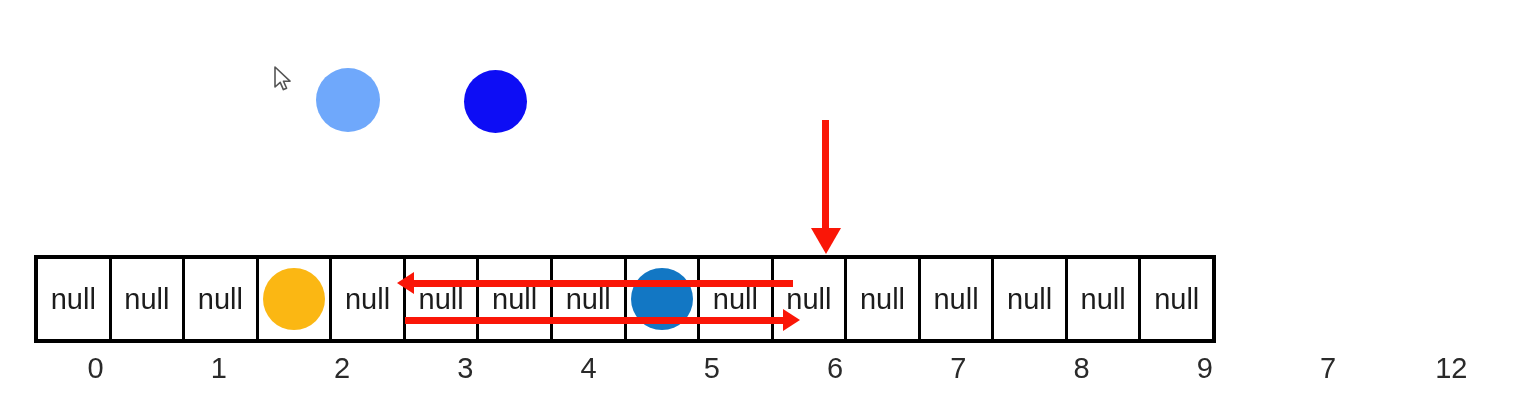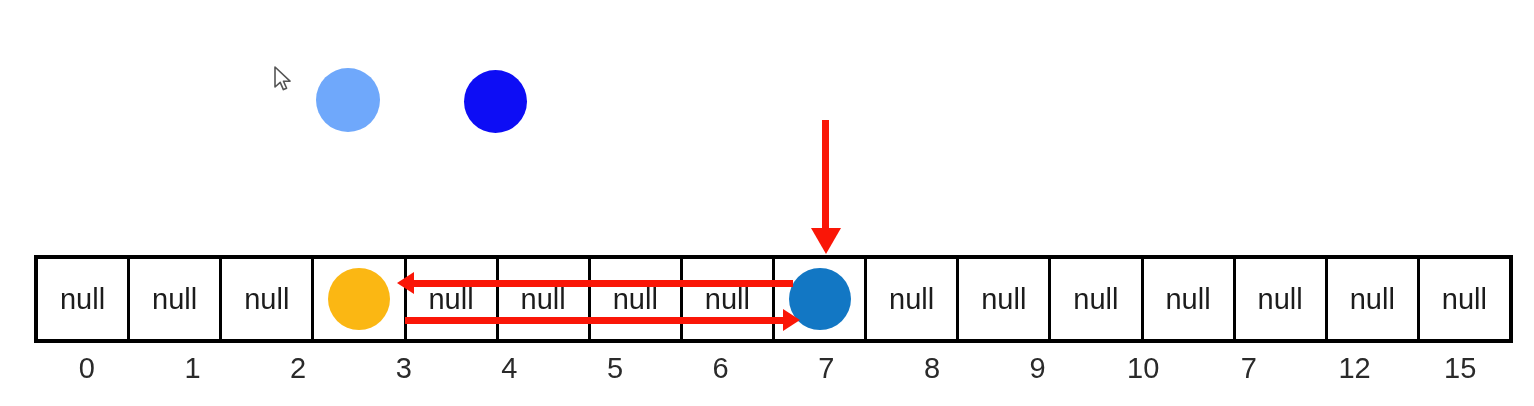--- a/index.html
+++ b/index.html
@@ -28,21 +28,21 @@
     width: 22px;
     height: 28px;
     pointer-events: none;
   }
 
   
   #array-table {
     position: absolute;
     left: 34px;
     top: 255px;
-    width: 1479px;
+    width: 1182px;
     height: 88px;
     display: flex;
     border: 4px solid #000000;
     box-sizing: border-box;
     background: #ffffff;
   }
   .cell {
     flex: 1 1 0;
     position: relative;
     border-right: 3px solid #000000;
@@ -188,24 +188,22 @@
     <span class="index-label">0</span>
     <span class="index-label">1</span>
     <span class="index-label">2</span>
     <span class="index-label">3</span>
     <span class="index-label">4</span>
     <span class="index-label">5</span>
     <span class="index-label">6</span>
     <span class="index-label">7</span>
     <span class="index-label">8</span>
     <span class="index-label">9</span>
-    <span class="index-label">10</span>
     <span class="index-label">7</span>
     <span class="index-label">12</span>
-    <span class="index-label">15</span>
   </div>
 
   <div class="annot" style="left:0; top:0; width:1534px; height:406px;">
     <div class="arrow-shaft-v" style="left:822px; top:120px; height:120px; background:#fa1607;"></div>
     <div class="arrow-head-down" style="left:811px; top:228px; border-top:26px solid #fa1607;"></div>
   </div>
 
   <div class="annot" style="left:0; top:0; width:1534px; height:406px;">
     <div class="arrow-shaft-h" style="left:408px; top:280px; width:385px; background:#fa1607;"></div>
     <div class="arrow-head-left" style="left:397px; top:272px; border-right:17px solid #fa1607;"></div>

